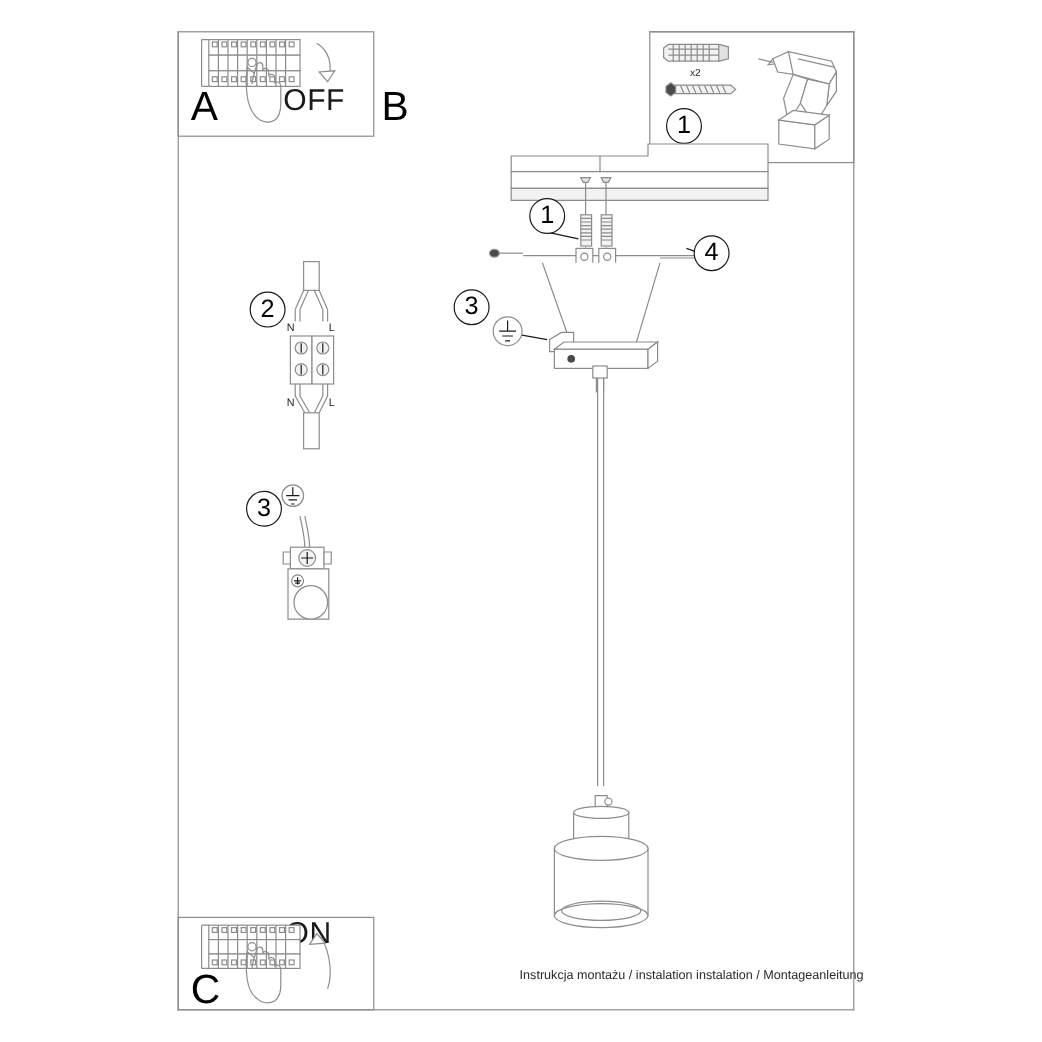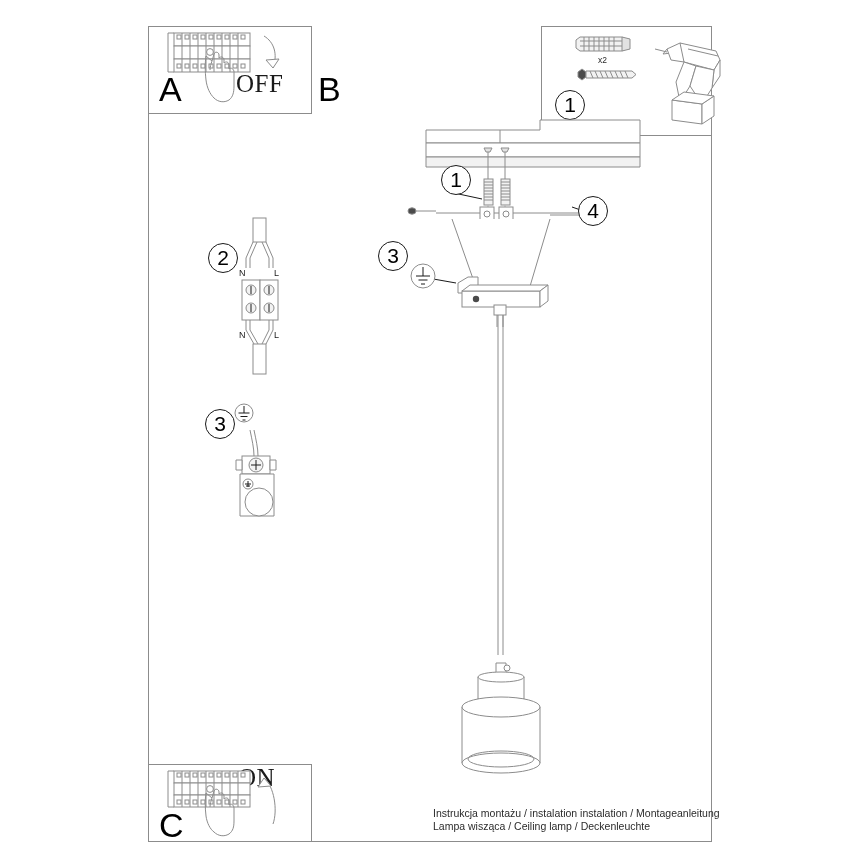--- a/index.html
+++ b/index.html
@@ -37,21 +37,21 @@
     line-height: 1;
     font-family: "Liberation Sans", sans-serif;
   }
 
   
   .state-word {
     position: absolute;
     font-size: 25px;
     color: #1a1a1a;
     letter-spacing: 0.5px;
-    font-family: Liberation Serif, serif;
+    font-family: Liberation Sans, sans-serif;
   }
 
   
   .callout {
     position: absolute;
     width: 30px;
     height: 30px;
     border: 1px solid #1a1a1a;
     border-radius: 50%;
     box-sizing: border-box;
@@ -155,21 +155,21 @@
         <path d="M104 8 C114 14 118 26 113 40"></path>
         <path d="M113 40 L106 32 L119 31 Z" fill="#ffffff"></path>
       </g>
     </svg>
   </div>
 
   <div class="big-letter" style="left:318px; top:72px;">B</div>
 
   <div class="box" style="left:541px; top:26px; width:171px; height:110px;"></div>
 
-  <div class="abs" style="left:568px; top:30px; width:162px; height:102px;">
+  <div class="abs" style="left:545px; top:30px; width:162px; height:102px;">
     <svg width="162" height="102" viewBox="0 0 162 102">
 
       <g>
         <path class="ln fill-lg" d="M8 10 L12 7 L54 7 L58 10 L58 18 L54 21 L12 21 L8 18 Z"></path>
         <g class="ln">
           <path d="M16 7 V21 M21 7 V21 M26 7 V21 M31 7 V21 M36 7 V21 M41 7 V21 M46 7 V21"></path>
           <path d="M12 11 H54 M12 16 H54"></path>
         </g>
         <path class="ln fill-mg" d="M54 7 L62 9 L62 19 L54 21 Z"></path>
       </g>
@@ -413,15 +413,14 @@
         <path d="M52 32 C51 35 50 38 50 41"></path>
       </g>
       <g class="ln">
         <path d="M113 58 C118 44 114 20 104 12"></path>
         <path d="M104 12 L111 20 L98 21 Z" fill="#ffffff"></path>
       </g>
     </svg>
   </div>
 
   <div class="footer-text" style="left:433px; top:805px;">Instrukcja montażu / instalation instalation / Montageanleitung</div>
-  <div class="footer-text" style="left:433px; top:818px;">Lampa wisząca / Ceiling lamp / Deckenleuchte</div>
 
 </div>
 
 </body></html>

